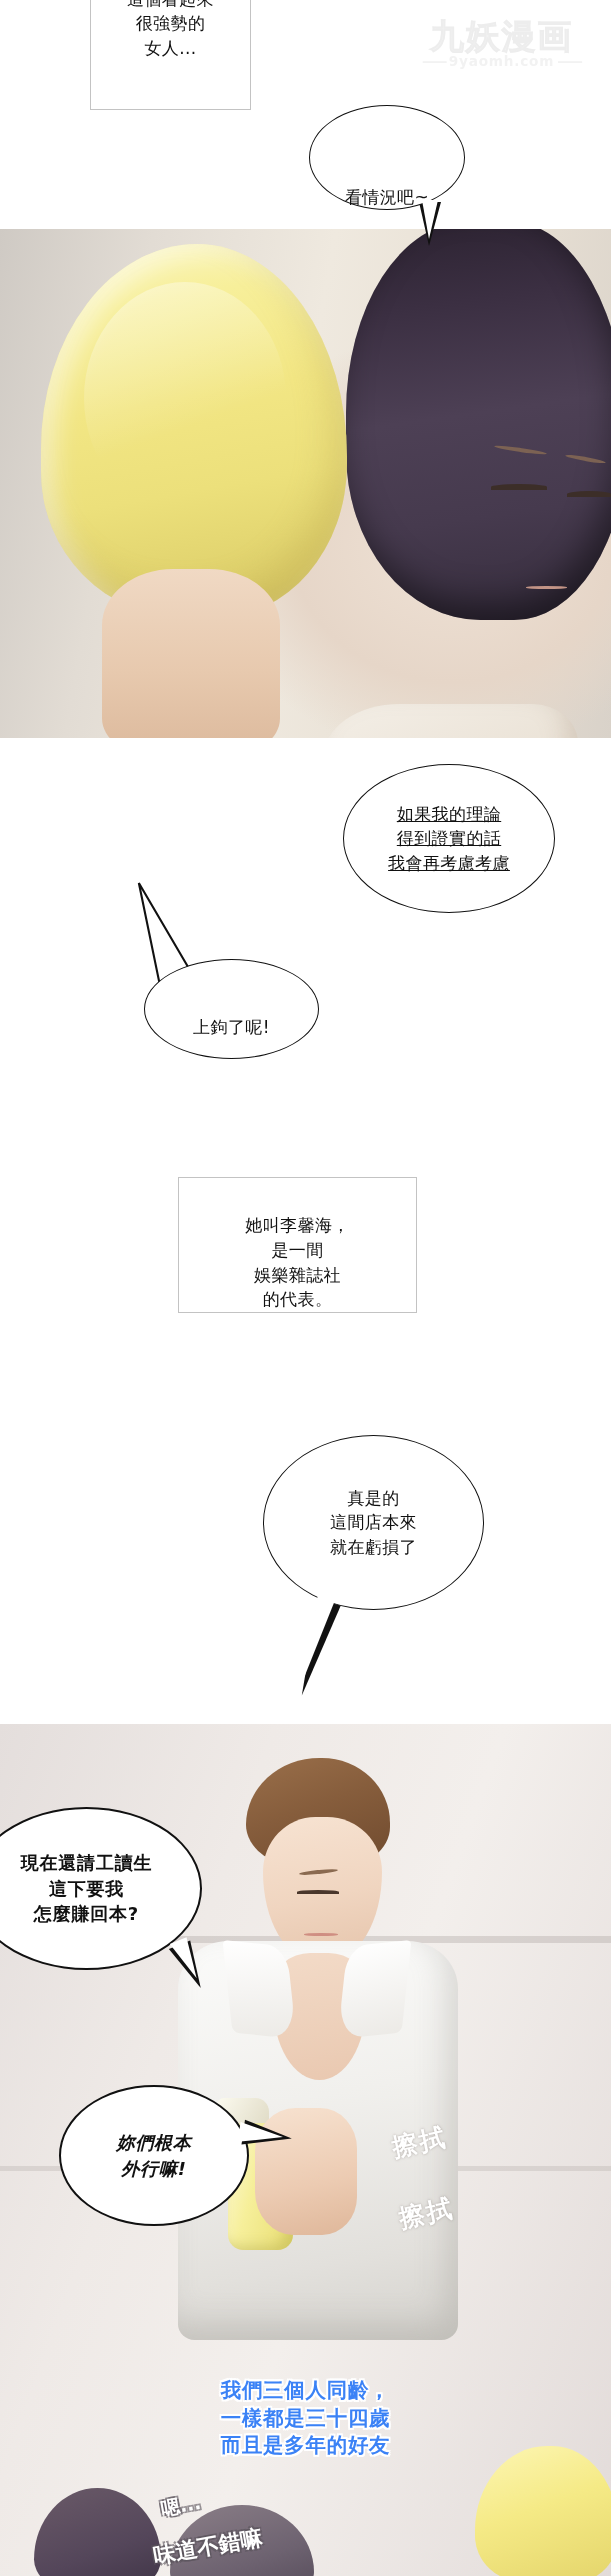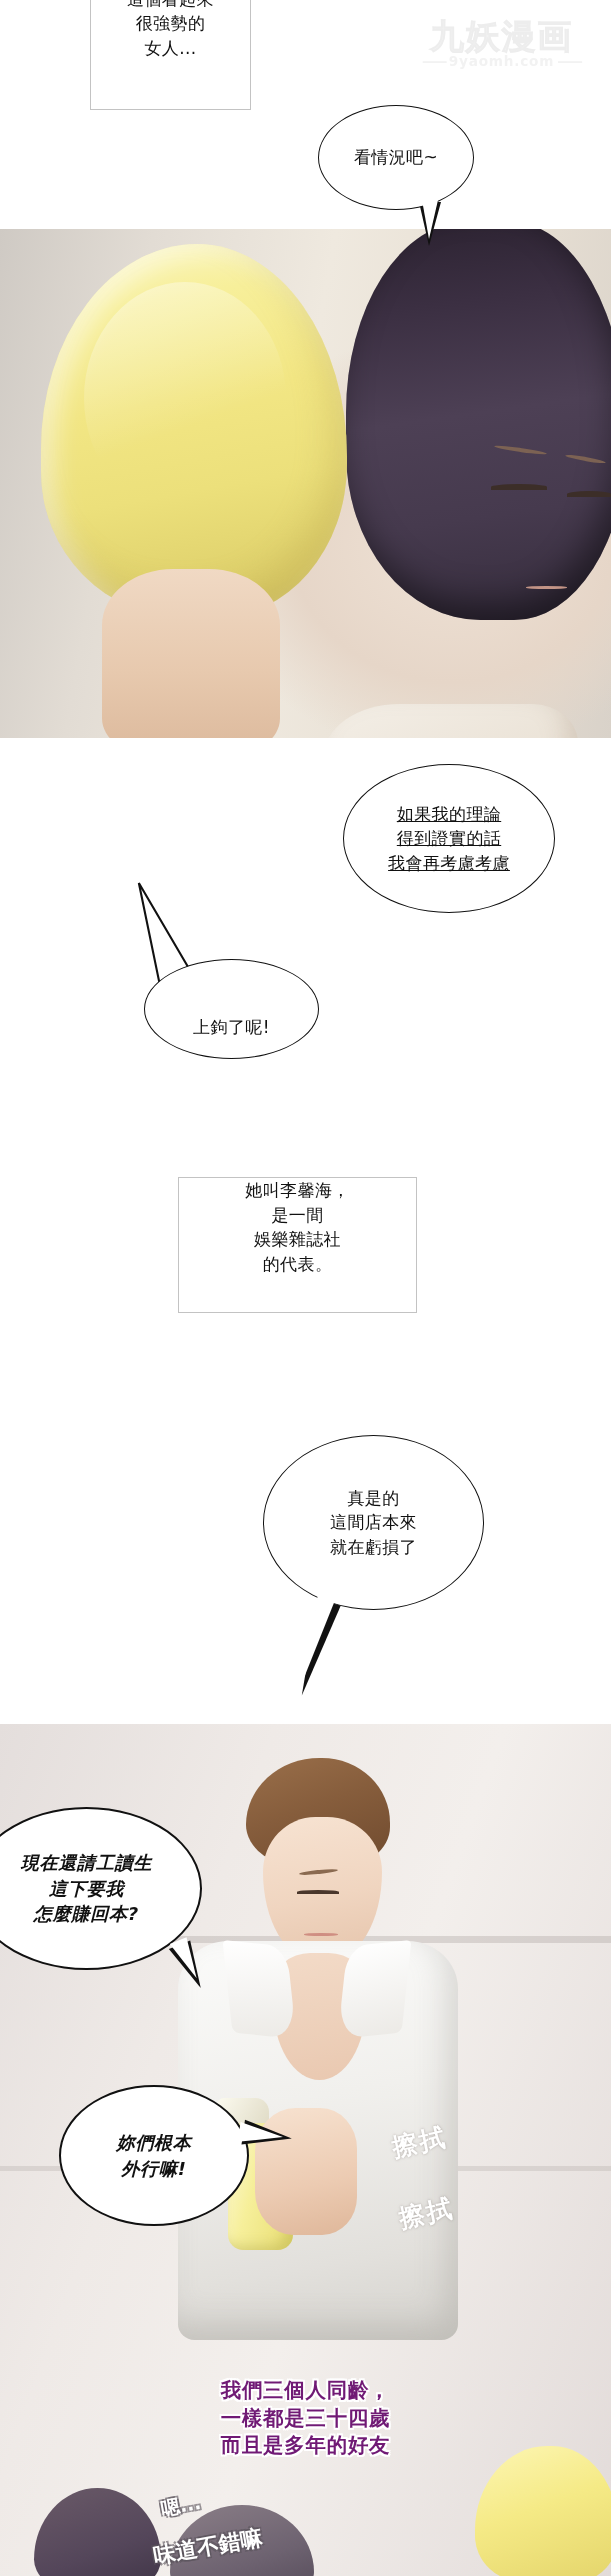--- a/index.html
+++ b/index.html
@@ -50,21 +50,21 @@
   }
   .watermark .wm-en::after { content: " ——"; }
 
   
   .narr-box {
     position: absolute;
     box-sizing: border-box;
     background: #ffffff;
     border: 1.7px solid #c3c3c3;
     display: flex;
-    align-items: flex-start;
+    align-items: flex-end;
     justify-content: center;
     text-align: center;
     color: #111;
     font-size: 17px;
     line-height: 1.45;
     letter-spacing: 0.4px;
     z-index: 6;
   }
 
   
@@ -300,21 +300,21 @@
     font-weight: bold;
     letter-spacing: 1.7px;
     text-shadow: 0 0 2.5px rgba(120,110,105,.55);
     z-index: 5;
   }
   .bottom-narr {
     position: absolute;
     left: 0;
     width: 611px;
     text-align: center;
-    color: #701a75;
+    color: #3b82f6;
     font-size: 20.4px;
     font-weight: bold;
     line-height: 1.35;
     letter-spacing: 0.8px;
     z-index: 9;
     text-shadow:
       -1.7px -1.7px 0 #fff,  1.7px -1.7px 0 #fff,
       -1.7px  1.7px 0 #fff,  1.7px  1.7px 0 #fff,
        0   -1.7px 0 #fff,  0    1.7px 0 #fff,
       -1.7px  0   0 #fff,  1.7px  0   0 #fff;
@@ -364,21 +364,21 @@
     <div class="wm-en">9yaomh.com</div>
   </div>
 
   <div class="narr-box" style="left:90px; top:-51px; width:161px; height:161px; padding:5.1px 6.8px; align-items:flex-start;">
     <span style="white-space:pre-line; padding-top:6.8px;">還有她旁邊
 這個看起來
 很強勢的
 女人...</span>
   </div>
 
-  <div class="bubble" style="left:318px; top:105px; width:156px; height:105px;">
+  <div class="bubble" style="left:309px; top:105px; width:156px; height:105px;align-items:flex-end;">
     <span class="btxt" style="white-space:pre-line;">看情況吧~</span>
   </div>
 
   <div class="tail" style="left:419px; top:202px;
               border-left:10.2px solid transparent;
               border-right:12px solid transparent;
               border-top:44px solid #111111;"></div>
   <div class="tail" style="left:422px; top:200px;
               border-left:7.6px solid transparent;
               border-right:9.3px solid transparent;
@@ -462,21 +462,21 @@
 
     <div class="girl-head-l" style="top:764px; left:34px;"></div>
     <div class="girl-head-m" style="top:781px; left:170px;"></div>
     <div class="girl-head-r" style="top:722px; left:475px;"></div>
 
     <div class="sfx-bottom" style="left:161px; top:769px; font-size:18.7px; transform:rotate(-10deg);">嗯...</div>
     <div class="sfx-bottom" style="left:153px; top:808px; font-size:22px; transform:rotate(-10deg);">味道不錯嘛</div>
   </div>
 
   <div class="bubble bold" style="left:-29px; top:1807px; width:231px; height:163px; font-size:18px;">
-    <span class="btxt" style="white-space:pre-line;font-style:italic;">現在還請工讀生
+    <span class="btxt" style="white-space:pre-line;">現在還請工讀生
 這下要我
 怎麼賺回本?</span>
   </div>
   <div class="tail" style="left:177px; top:1943px;
               border-left:15.3px solid transparent;
               border-right:8.5px solid transparent;
               border-top:48px solid #111111;
               transform:rotate(-22deg); z-index:9;"></div>
   <div class="tail" style="left:177px; top:1939px;
               border-left:12.7px solid transparent;

